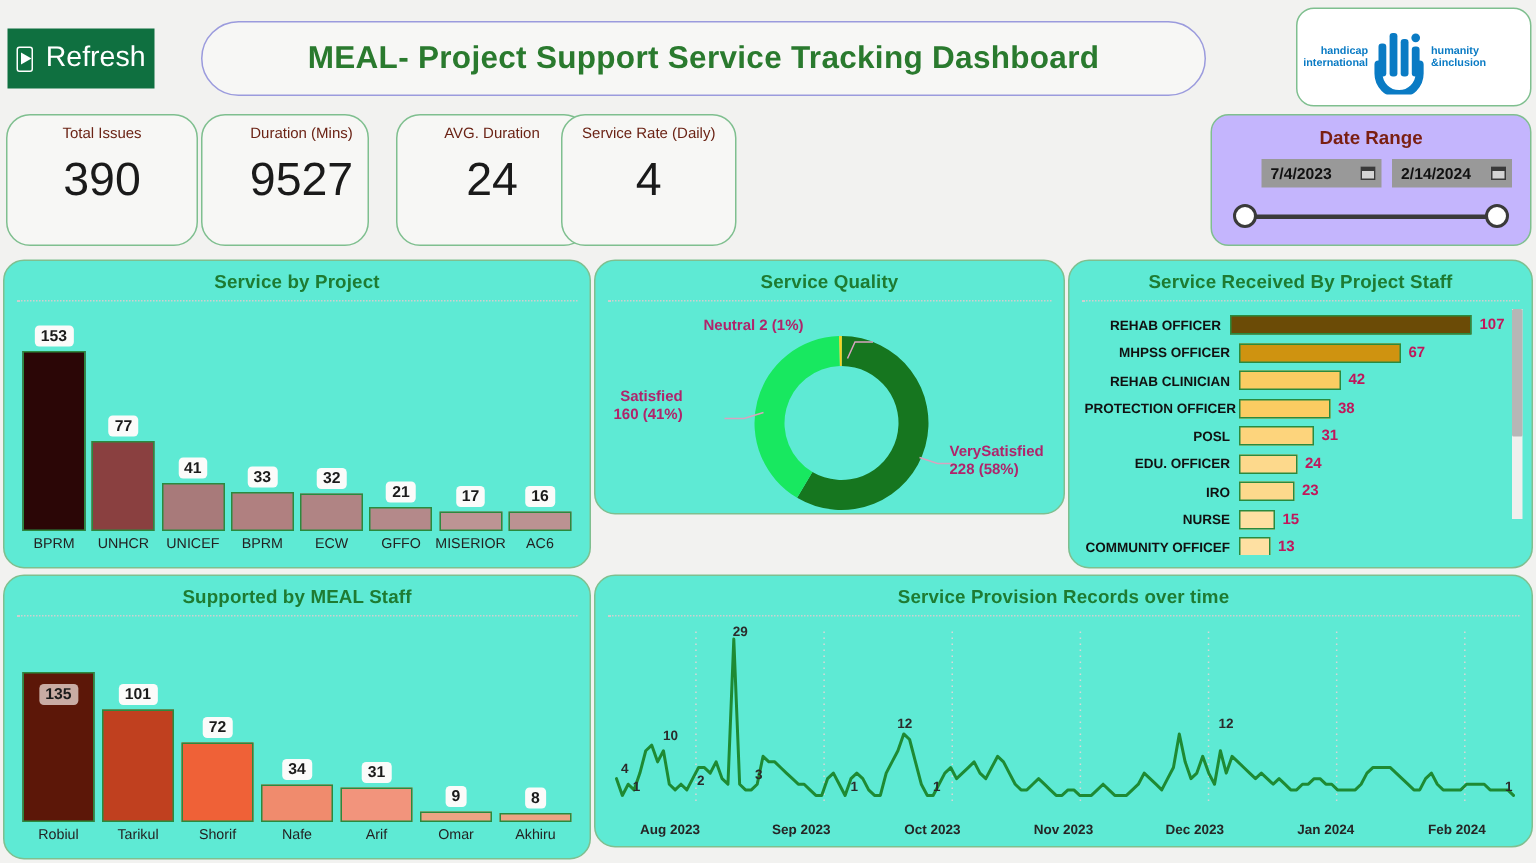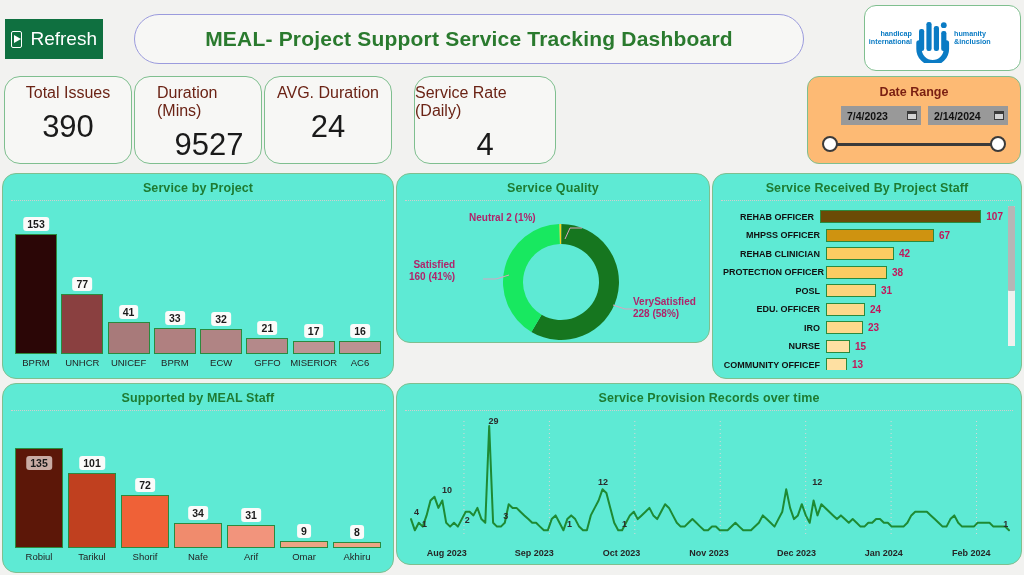--- a/index.html
+++ b/index.html
@@ -96,36 +96,36 @@
     position: absolute;
     top: 76px; height: 88px;
     background: #f7f7f5;
     border: 1px solid #7fbf8f;
     border-radius: 16px;
     box-sizing: border-box;
     display: flex; flex-direction: column; align-items: center;
   }
   .kpi .lbl {
     margin-top: 7px;
-    font-size: 16px;
+    font-size: 10px;
     color: #6b2315;
   }
   .kpi .val {
     margin-top: 7px;
     font-size: 31px;
     color: #1a1a1a;
     font-weight: 400;
   }
 
   
   #date-card {
     position: absolute;
     left: 807px; top: 76px;
     width: 214px; height: 88px;
-    background: #fdba74;
+    background: #c4b5fd;
     border: 1px solid #7fbf8f;
     border-radius: 12px;
     box-sizing: border-box;
   }
   #date-card .dr-title {
     text-align: center; color: #7a1f12;
     font-size: 12.5px; font-weight: bold;
     margin-top: 8px;
   }
   .dr-row { display: flex; gap: 7px; margin: 7px 12px 0 12px; padding-left: 21px; }
@@ -295,29 +295,29 @@
       </g>
       <text x="86" y="23" font-family="Liberation Sans, sans-serif" font-size="7.2" font-weight="bold" fill="#0a7bc4">humanity</text>
       <text x="86" y="31" font-family="Liberation Sans, sans-serif" font-size="7.2" font-weight="bold" fill="#0a7bc4">&amp;inclusion</text>
     </svg>
   </div>
 
   <div class="kpi" style="left:4px;width:128px;">
     <div class="lbl">Total Issues</div>
     <div class="val">390</div>
   </div>
-  <div class="kpi" style="left:134px;width:128px;padding-left:22px;">
+  <div class="kpi" style="left:134px;width:112px;padding-left:22px;">
     <div class="lbl">Duration (Mins)</div>
     <div class="val">9527</div>
   </div>
   <div class="kpi" style="left:264px;width:128px;">
     <div class="lbl">AVG. Duration</div>
     <div class="val">24</div>
   </div>
-  <div class="kpi" style="left:414px;width:142px;">
+  <div class="kpi" style="left:374px;width:117px;">
     <div class="lbl">Service Rate (Daily)</div>
     <div class="val">4</div>
   </div>
 
   <div id="date-card">
     <div class="dr-title">Date Range</div>
     <div class="dr-row">
       <div class="dr-input">
         <span>7/4/2023</span>
         <span class="cal-ico"></span>

